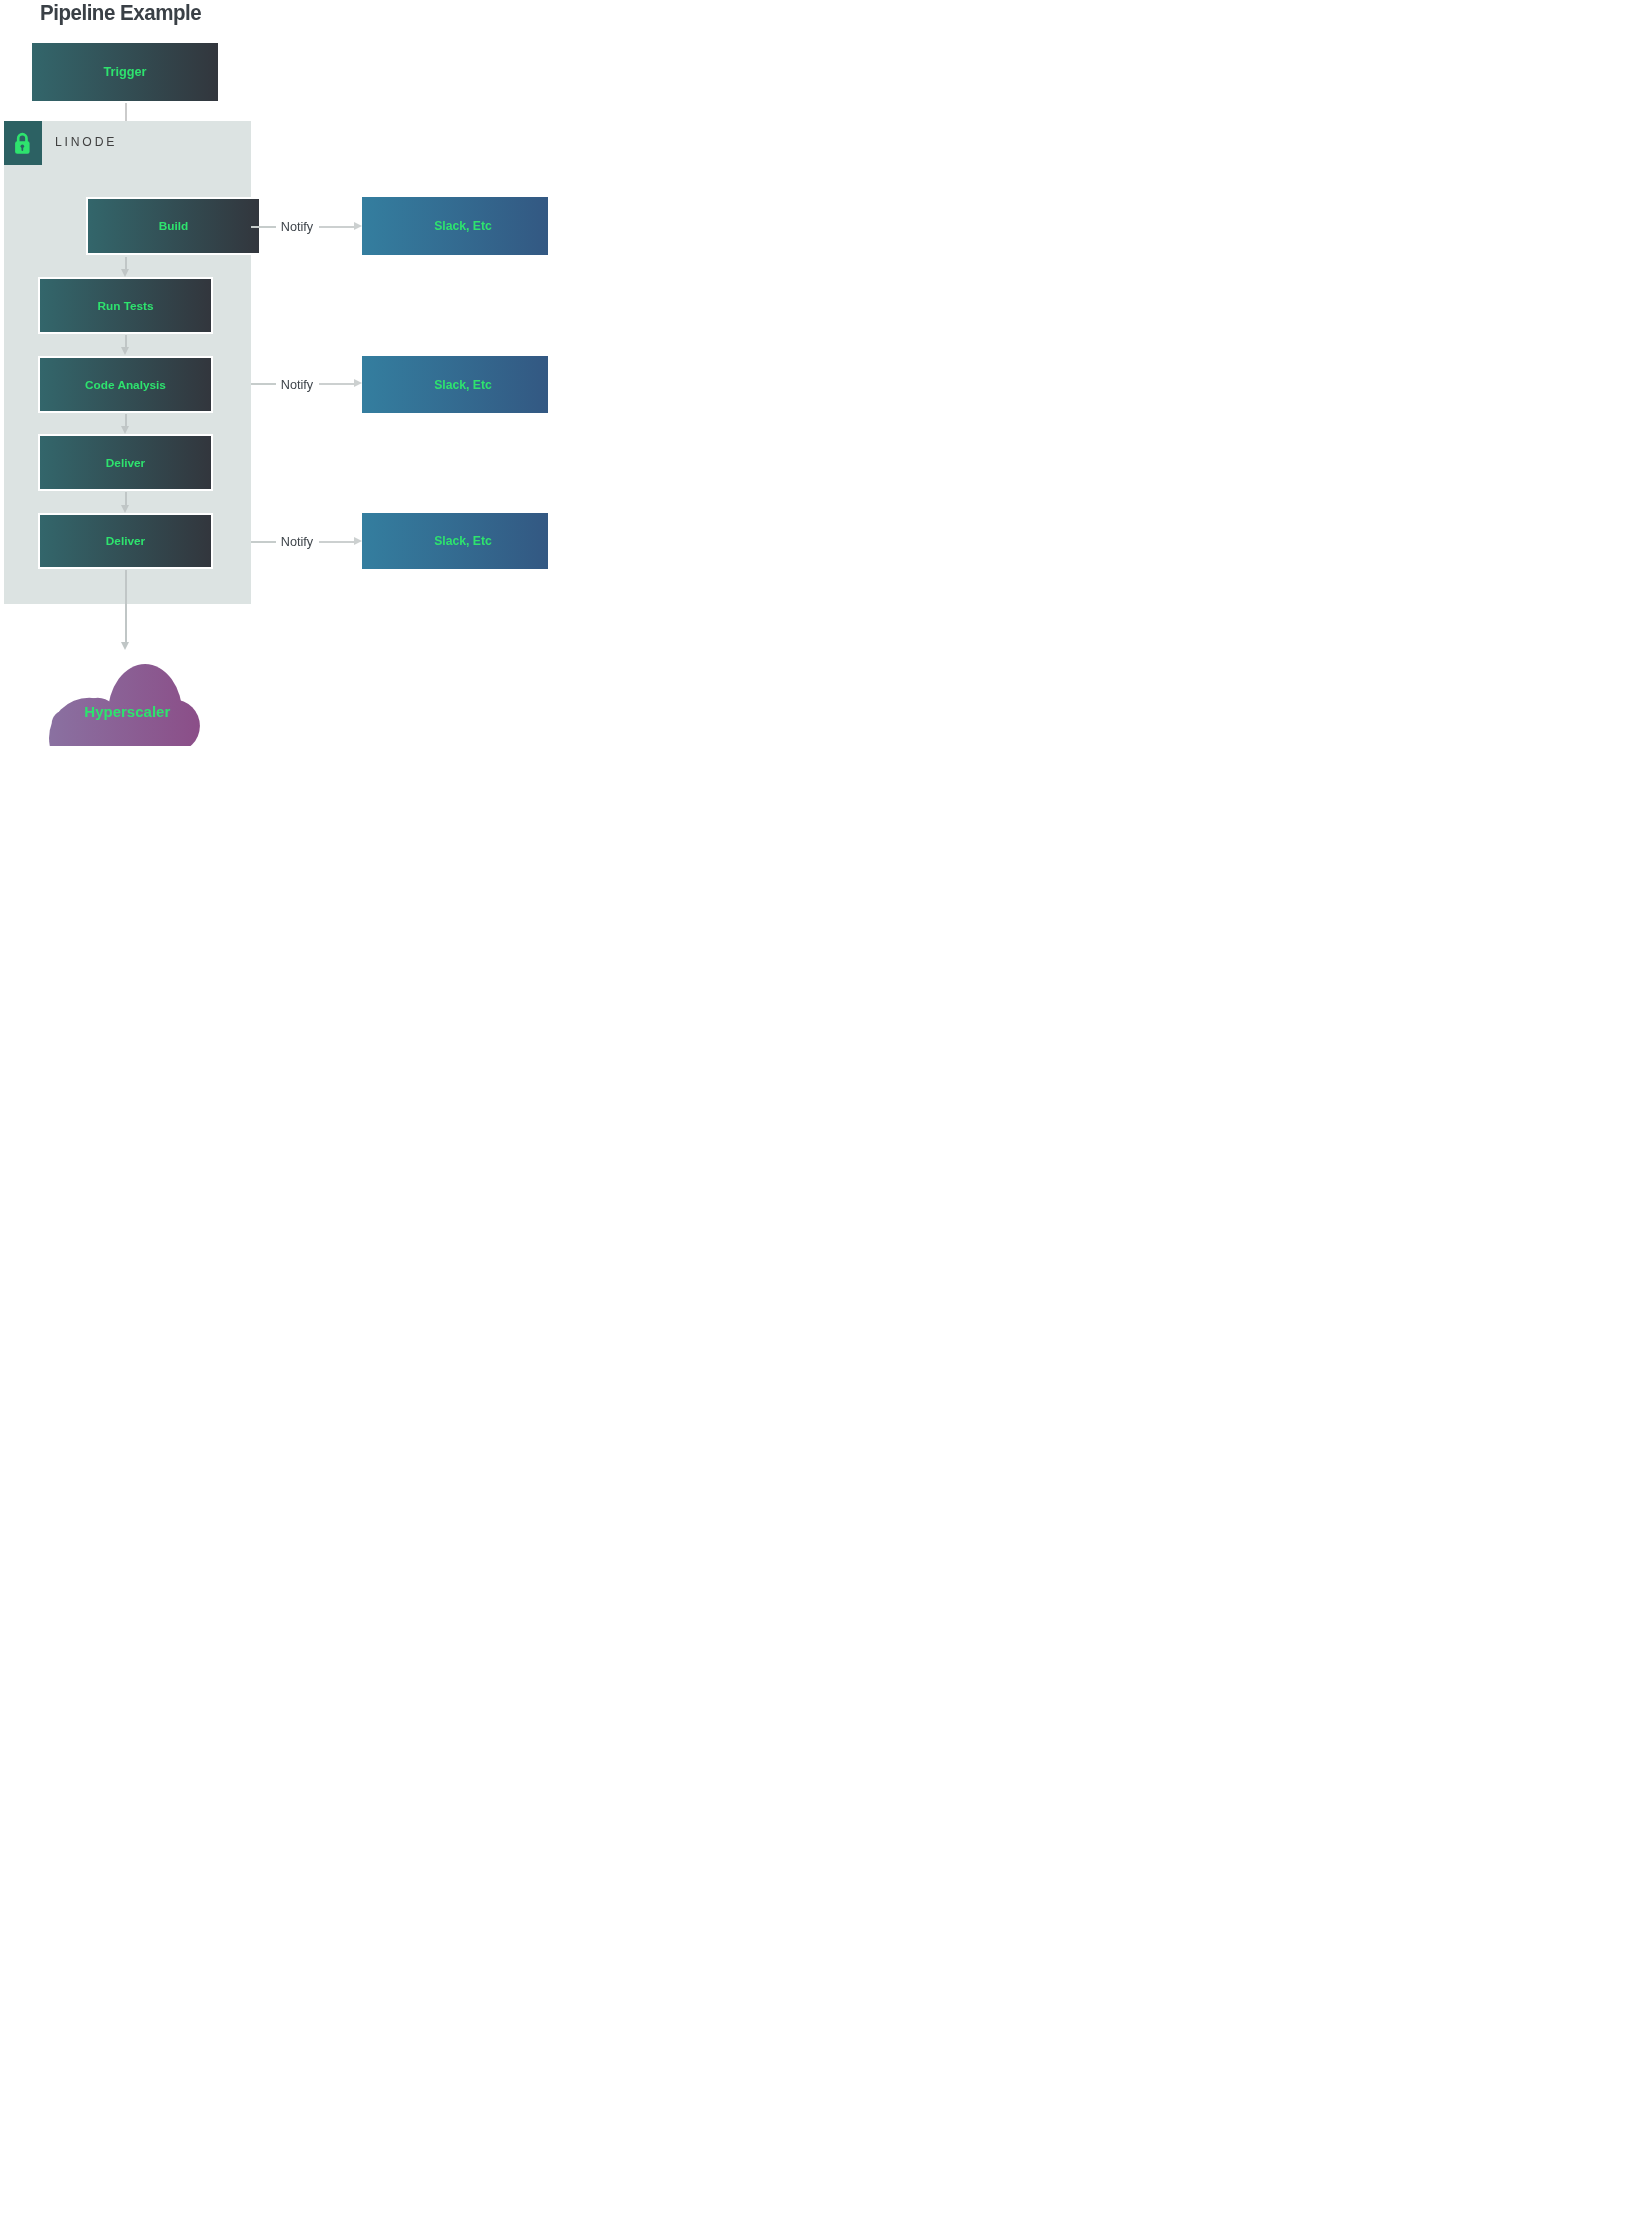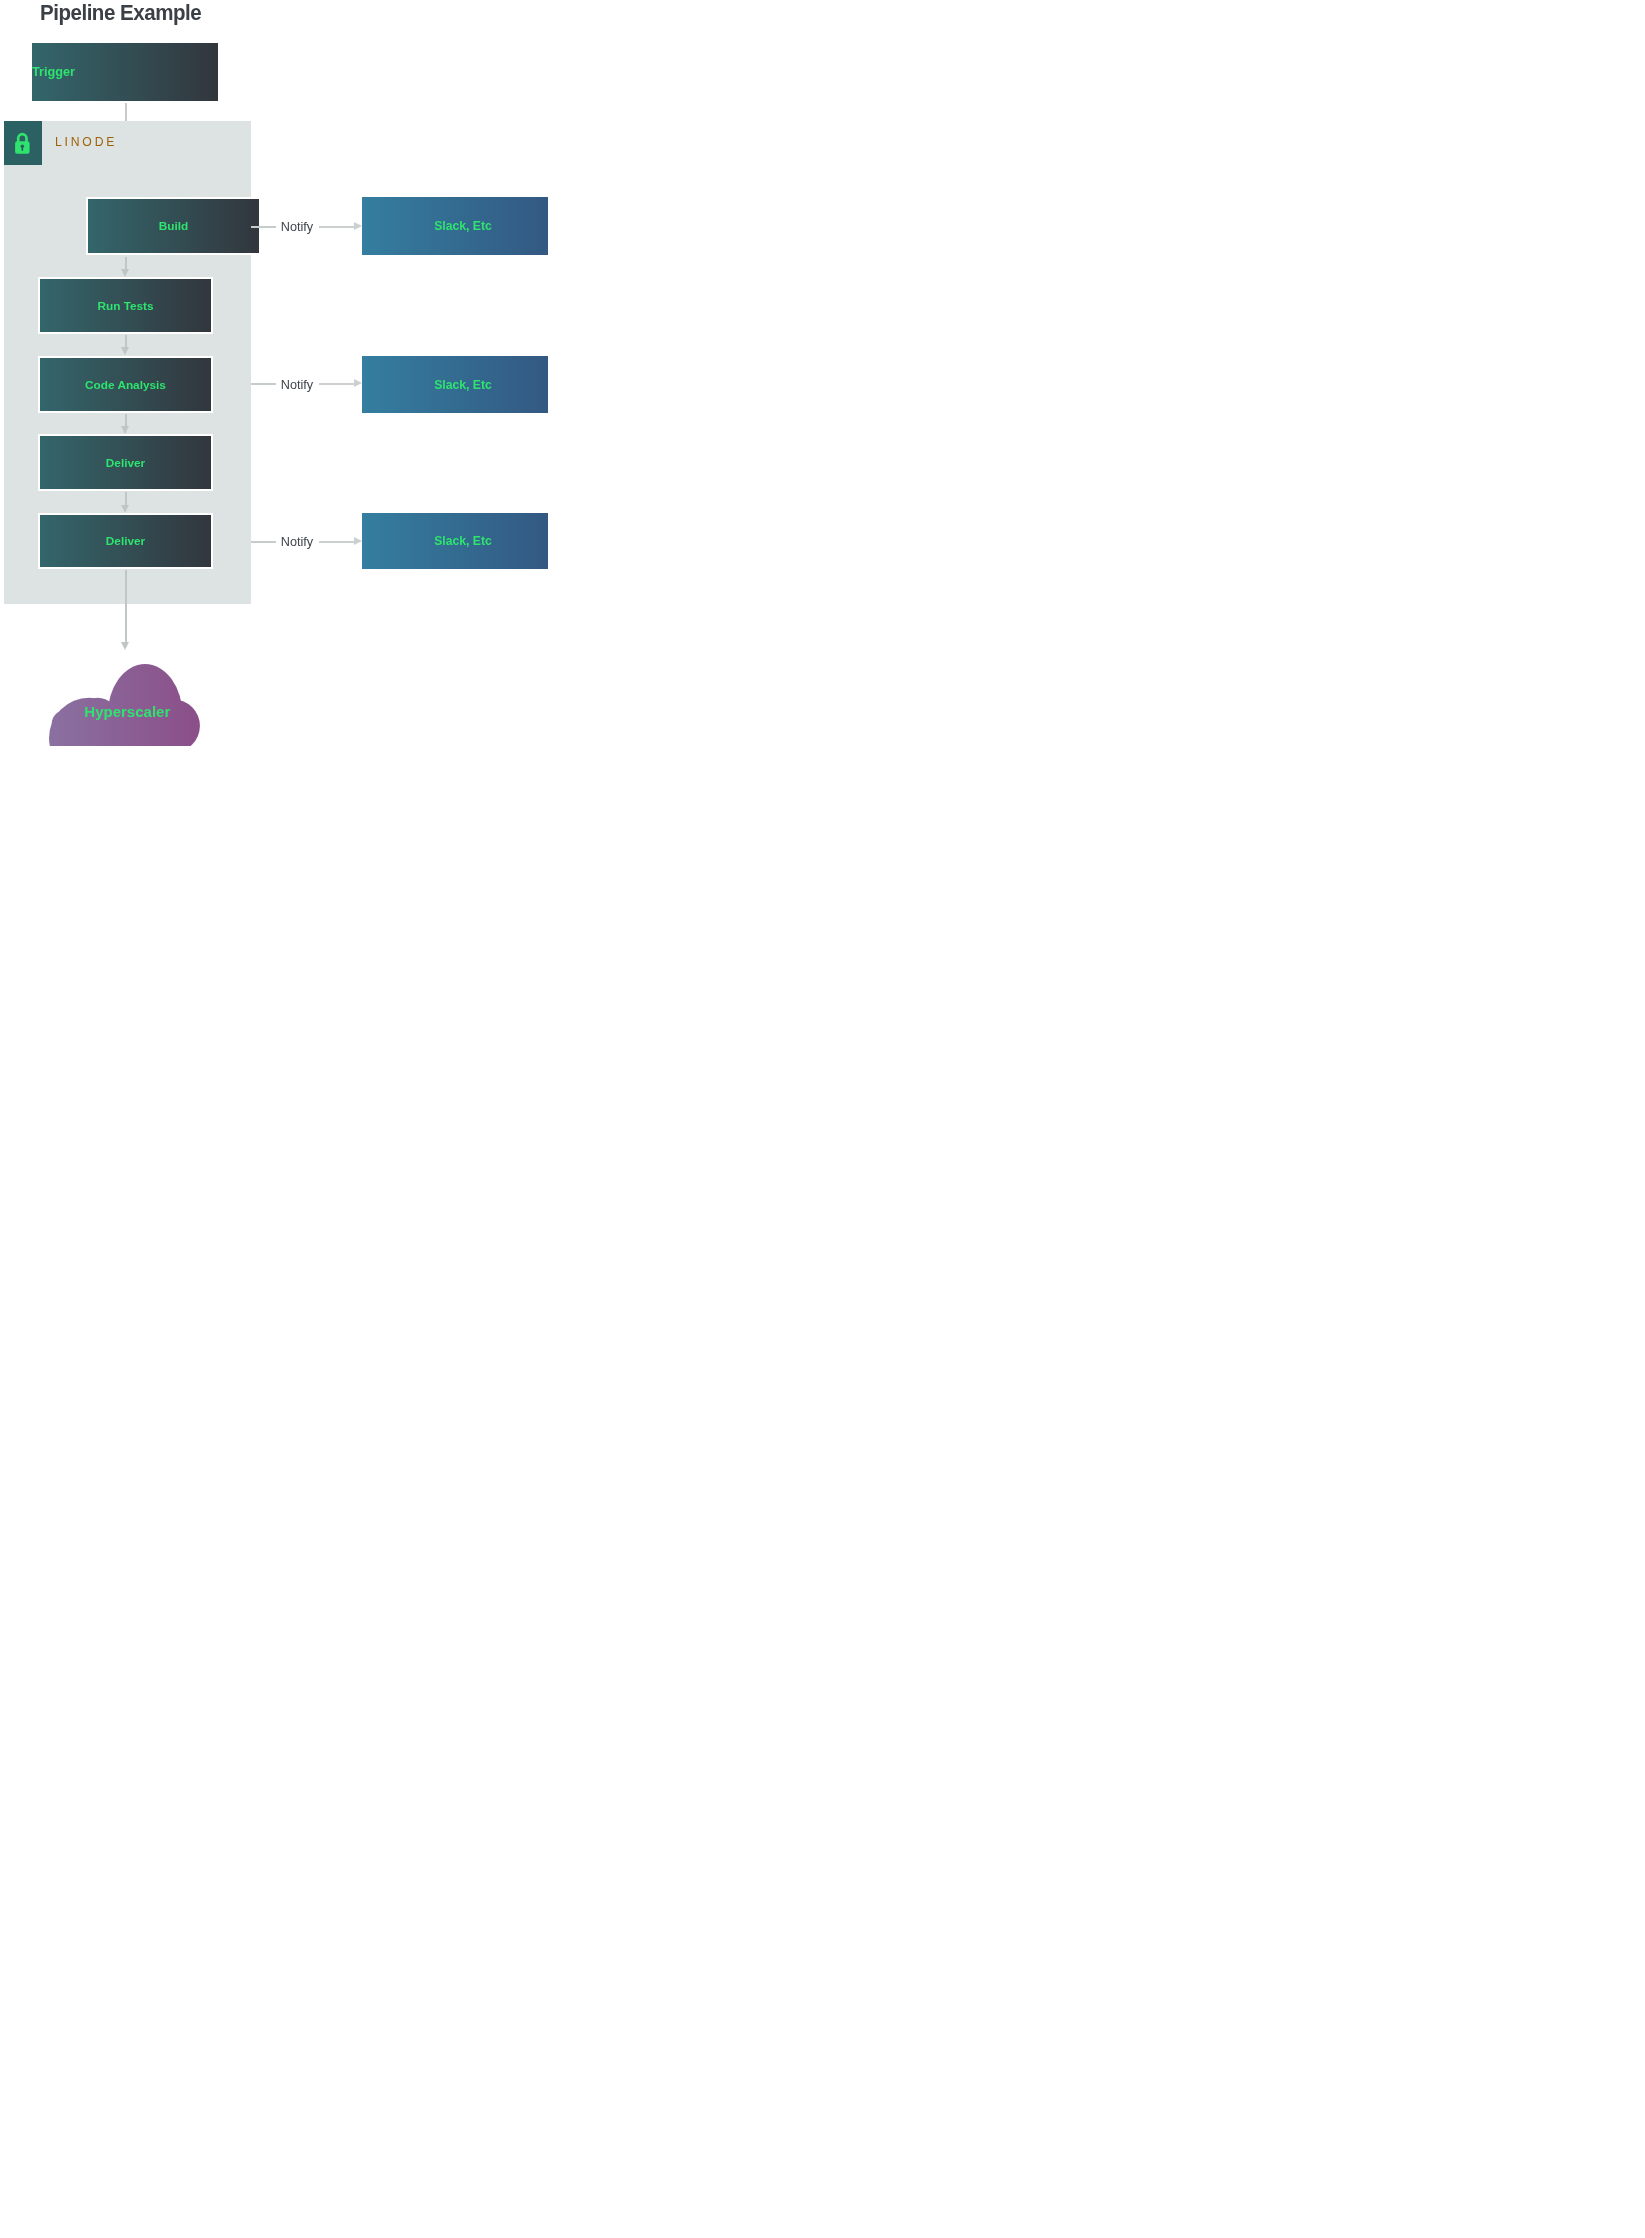--- a/index.html
+++ b/index.html
@@ -20,37 +20,37 @@
   .linode-box{
     position:absolute;left:3.8px;top:121px;width:247px;height:483px;
     background:#dce3e2;
   }
   .lock-square{
     position:absolute;left:3.8px;top:121px;width:38px;height:44px;
     background:#2c6163;display:flex;align-items:center;justify-content:center;
   }
   .linode-label{
     position:absolute;left:55px;top:135px;
-    font-size:12.2px;font-weight:300;color:#a16207;letter-spacing:2.8px;
+    font-size:12.2px;font-weight:300;color:#404040;letter-spacing:2.8px;
   }
   
   .stage{
     position:absolute;left:38px;width:175px;
     background:linear-gradient(90deg,#33666b 0%,#32363d 100%);
     border:2.8px solid #ffffff;
     box-sizing:border-box;
     display:flex;align-items:center;justify-content:center;
   }
   .stage-label{
     font-size:11.8px;font-weight:bold;color:#2ee36e;letter-spacing:0px;
   }
   .trigger{
     position:absolute;left:32px;top:43px;width:186px;height:58px;
     background:linear-gradient(90deg,#33666b 0%,#32363d 100%);
-    display:flex;align-items:center;
+    display:flex;align-items:center;justify-content:center;
   }
   
   .slack{
     position:absolute;left:362px;width:202px;
     background:linear-gradient(90deg,#347e9f 0%,#335580 100%);
     display:flex;align-items:center;justify-content:center;
   }
   .slack .stage-label{font-size:12.2px;}
   
   .vline{position:absolute;width:1.9px;background:#c0c6c6;}

